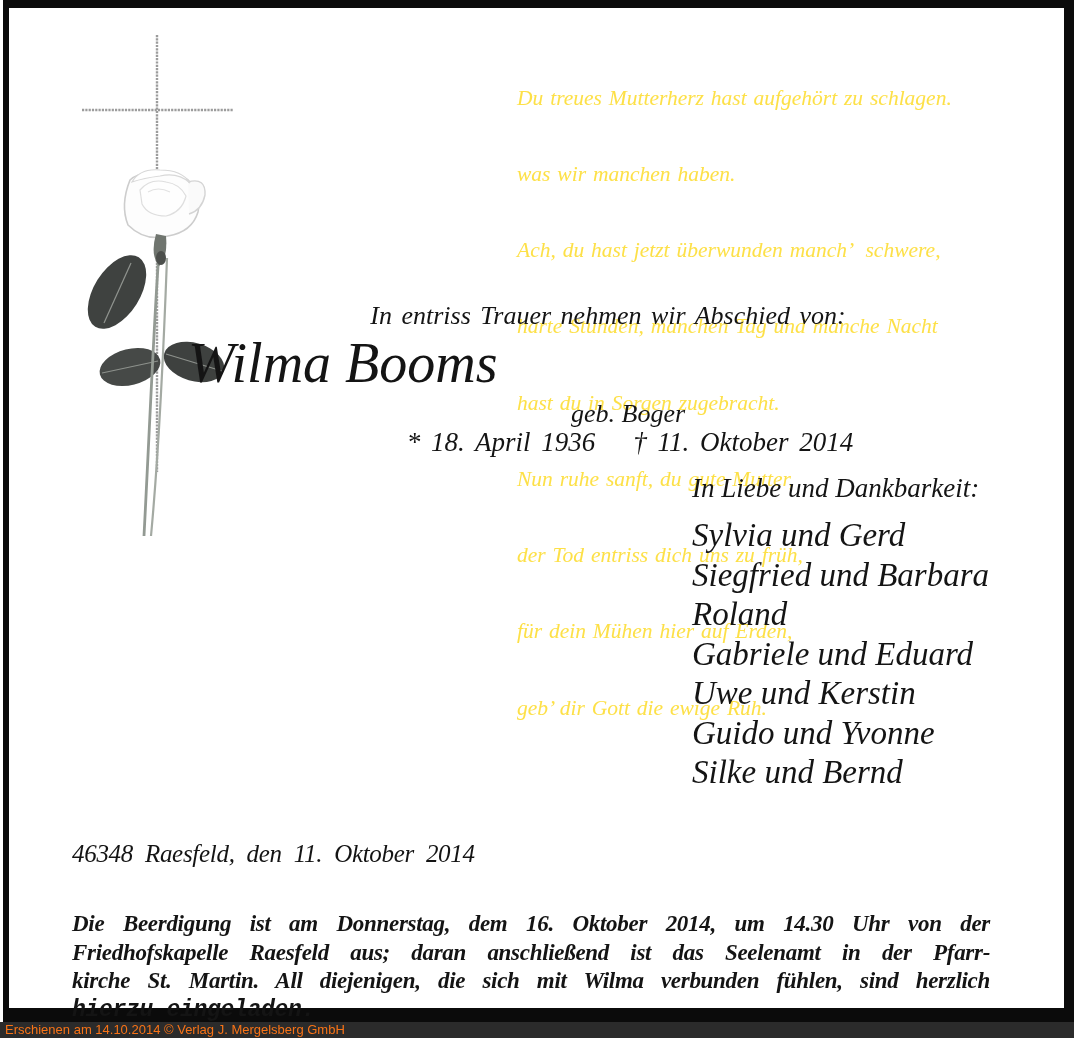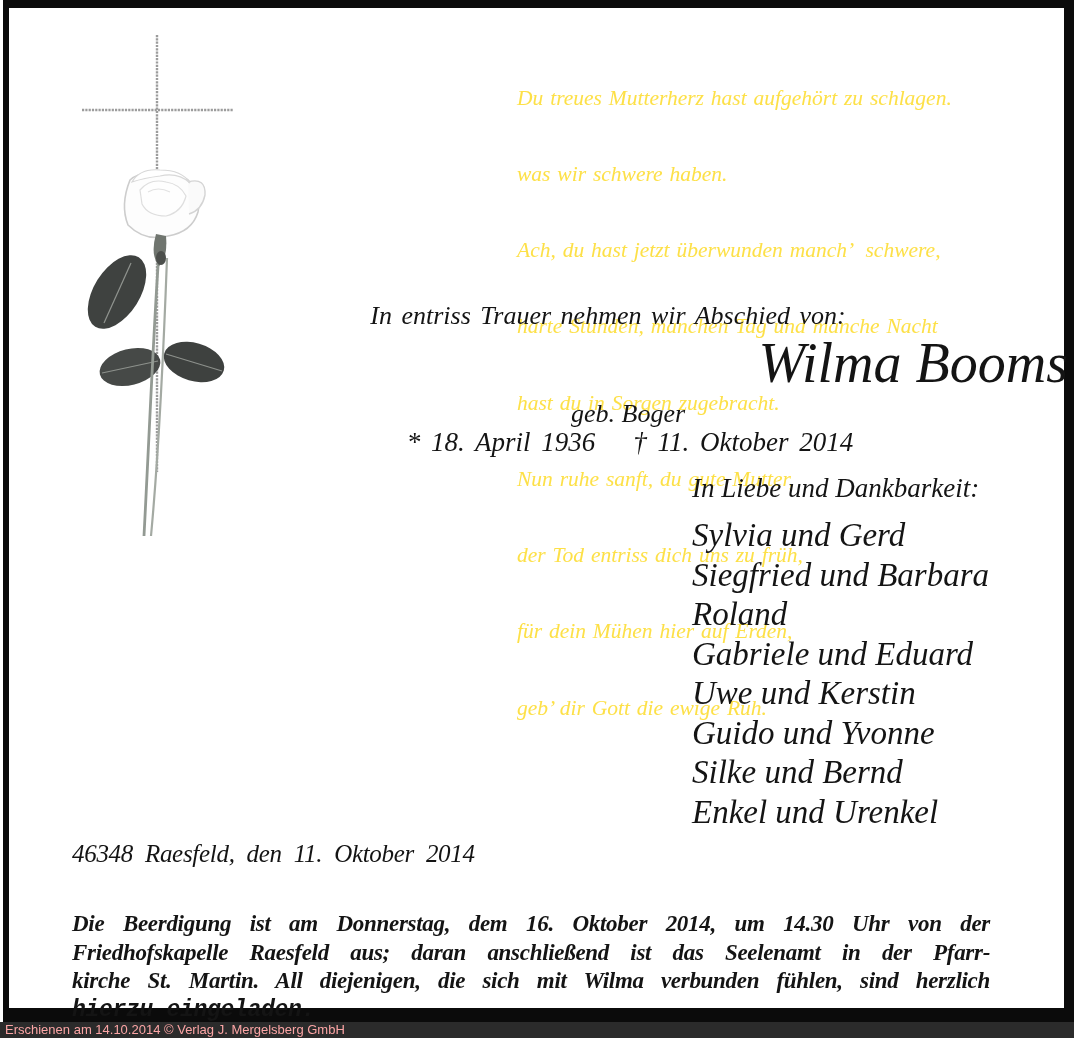--- a/index.html
+++ b/index.html
@@ -19,21 +19,21 @@
     font-style:italic; font-size:21.5px; line-height:25.4px;
     white-space:pre; word-spacing:1.5px; color:#fde047;
   }
 
   .intro-line {
     position:absolute; left:168px; top:301px; width:880px;
     text-align:center; font-style:italic; font-size:26px; word-spacing:3px;
   }
   .deceased-name {
     position:absolute; left:188px; top:331px; width:880px;
-    text-align:right; font-style:italic; font-size:56px; line-height:1.15;
+    text-align:left; font-style:italic; font-size:56px; line-height:1.15;
   }
   .maiden-name {
     position:absolute; left:188px; top:399px; width:880px;
     text-align:center; font-style:italic; font-size:26px;
   }
   .dates-line {
     position:absolute; left:190px; top:427px; width:880px;
     text-align:center; font-style:italic; font-size:27px; word-spacing:4px;
   }
   .date-gap { display:inline-block; width:38px; }
@@ -58,21 +58,21 @@
     letter-spacing:-0.3px;
     margin-top:27px;
   }
   .funeral .jline { text-align:justify; text-align-last:justify; text-justify:inter-word; }
   .funeral .lline { text-align:left;font-family:Liberation Mono, monospace; }
 
   .footer-bar {
     position:absolute; left:0; top:1022px; width:1074px; height:16px;
     background:#2b2b2b; box-sizing:border-box; padding-left:5px;
     font-family:"Liberation Sans", sans-serif; font-size:13px; line-height:16px;
-    color:#fca5a5; white-space:nowrap;
+    color:#f97316; white-space:nowrap;
   }
 </style>
 </head>
 <body>
 
 <div class="card">
   <div class="edge-sliver"></div>
   <div class="sheet"></div>
 
   <svg class="artwork" width="290" height="540" viewBox="0 0 290 540">
@@ -98,21 +98,21 @@
       <path d="M72,162 Q80,148 100,150 Q122,150 130,163 Q118,152 100,156 Q84,158 72,162 Z" fill="#ffffff" stroke="#d8d8d8" stroke-width="1.2"></path>
       <path d="M80,170 Q90,158 106,162 Q120,164 126,176 Q122,192 106,196 Q88,196 82,184 Z" fill="#fefefe" stroke="#dedede" stroke-width="1.2"></path>
       <path d="M88,172 Q98,166 110,172" fill="none" stroke="#e2e2e2" stroke-width="1.1"></path>
       <path d="M96,214 Q90,235 99,246 Q108,238 106,216 Z" fill="#70756f"></path>
       <ellipse cx="101" cy="238" rx="5" ry="7" fill="#4c4f4c"></ellipse>
     </g>
   </svg>
 
   <div class="poem">
     <div>Du treues Mutterherz hast aufgehört zu schlagen.</div>
-    <div>was wir schwere haben.</div>
+    <div>was wir manchen haben.</div>
     <div>Ach, du hast jetzt überwunden manch’  schwere,</div>
     <div>harte Stunden, manchen Tag und manche Nacht</div>
     <div>hast du in Sorgen zugebracht.</div>
     <div>Nun ruhe sanft, du gute Mutter,</div>
     <div>der Tod entriss dich uns zu früh,</div>
     <div>für dein Mühen hier auf Erden,</div>
     <div>geb’ dir Gott die ewige Ruh.</div>
   </div>
 
   <div class="intro-line">In entriss Trauer nehmen wir Abschied von:</div>
@@ -124,21 +124,20 @@
 
   <div class="gratitude-heading">In Liebe und Dankbarkeit:</div>
   <div class="mourners">
     <div>Sylvia und Gerd</div>
     <div>Siegfried und Barbara</div>
     <div>Roland</div>
     <div>Gabriele und Eduard</div>
     <div>Uwe und Kerstin</div>
     <div>Guido und Yvonne</div>
     <div>Silke und Bernd</div>
-    <div>Enkel und Urenkel</div>
   </div>
 
   <div class="place-date">46348 Raesfeld, den 11. Oktober 2014</div>
   <div class="funeral">
     <div class="jline">Die Beerdigung ist am Donnerstag, dem 16. Oktober 2014, um 14.30 Uhr von der</div>
     <div class="jline">Friedhofskapelle Raesfeld aus; daran anschließend ist das Seelenamt in der Pfarr-</div>
     <div class="jline">kirche St. Martin. All diejenigen, die sich mit Wilma verbunden fühlen, sind herzlich</div>
     <div class="lline">hierzu eingeladen.</div>
   </div>
 </div>

